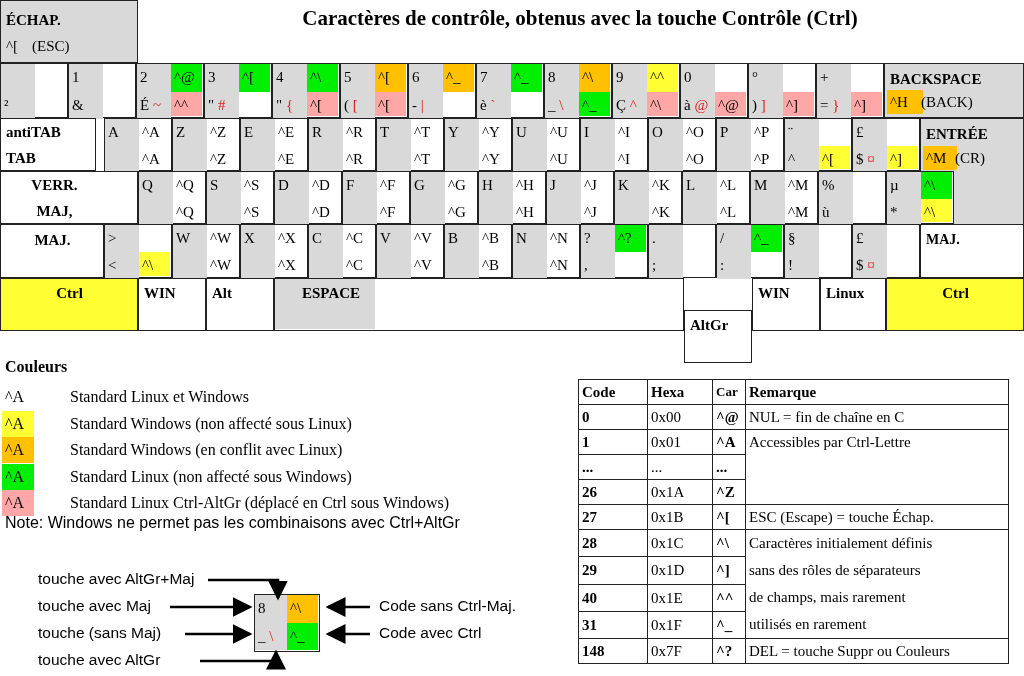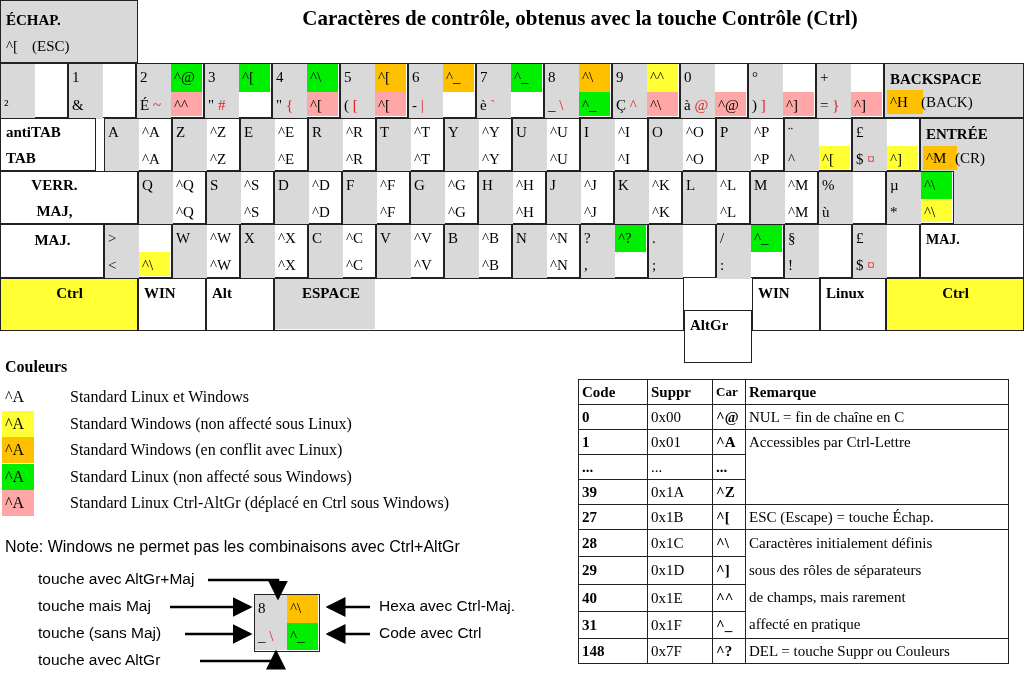--- a/index.html
+++ b/index.html
@@ -385,28 +385,28 @@
     <div class="abs legend" style="left:70px;top:384px;line-height:26px;">Standard Linux et Windows</div>
     <div class="abs legend" style="left:2px;top:410.5px;width:32px;height:26px;line-height:26px;padding-left:3px;background:#ffff33;">^A</div>
     <div class="abs legend" style="left:70px;top:410.5px;line-height:26px;">Standard Windows (non affecté sous Linux)</div>
     <div class="abs legend" style="left:2px;top:437px;width:32px;height:26px;line-height:26px;padding-left:3px;background:#ffc000;">^A</div>
     <div class="abs legend" style="left:70px;top:437px;line-height:26px;">Standard Windows (en conflit avec Linux)</div>
     <div class="abs legend" style="left:2px;top:463.5px;width:32px;height:26px;line-height:26px;padding-left:3px;background:#00ee00;">^A</div>
     <div class="abs legend" style="left:70px;top:463.5px;line-height:26px;text-align:right;">Standard Linux (non affecté sous Windows)</div>
     <div class="abs legend" style="left:2px;top:490px;width:32px;height:26px;line-height:26px;padding-left:3px;background:#ffa7a7;">^A</div>
     <div class="abs legend" style="left:70px;top:490px;line-height:26px;">Standard Linux Ctrl-AltGr (déplacé en Ctrl sous Windows)</div>
   </div>
-<div class="abs sans" style="left:5px;top:538px;font-size:16px;">Note: Windows ne permet pas les combinaisons avec Ctrl+AltGr</div>
+<div class="abs sans" style="left:5px;top:514px;font-size:16px;">Note: Windows ne permet pas les combinaisons avec Ctrl+AltGr</div>
 
 <div>
   <div class="abs sans" style="left:38px;top:570px;font-size:15.5px;">touche avec AltGr+Maj</div>
-  <div class="abs sans" style="left:38px;top:597px;font-size:15.5px;">touche mais Maj</div>
+  <div class="abs sans" style="left:38px;top:597px;font-size:15.5px;">touche avec Maj</div>
   <div class="abs sans" style="left:38px;top:624px;font-size:15.5px;">touche (sans Maj)</div>
   <div class="abs sans" style="left:38px;top:651px;font-size:15.5px;">touche avec AltGr</div>
-  <div class="abs sans" style="left:379px;top:597px;font-size:15.5px;">Hexa avec Ctrl-Maj.</div>
+  <div class="abs sans" style="left:379px;top:597px;font-size:15.5px;">Code sans Ctrl-Maj.</div>
   <div class="abs sans" style="left:379px;top:624px;font-size:15.5px;">Code avec Ctrl</div>
 
   <div class="key" style="left:254px;top:594px;width:66px;height:58px;border-width:1.5px;">
     <div class="cell g" style="left:0;top:0;width:32px;height:28px;">8</div>
     <div class="cell g" style="left:0;top:28px;width:32px;height:27px;"><span>_</span> <span class="red">\</span></div>
     <div class="cell o" style="left:32px;top:0;width:31px;height:28px;">^\</div>
     <div class="cell gr" style="left:32px;top:28px;width:31px;height:27px;">^_</div>
   </div>
 
   <svg class="abs" style="left:0;top:560px;" width="380" height="116">
@@ -421,21 +421,21 @@
     <polyline points="200,101 276,101 276,92" fill="none" stroke="#000" stroke-width="2.5" marker-end="url(#ah)"></polyline>
     <line x1="370" y1="47" x2="328" y2="47" stroke="#000" stroke-width="2.5" marker-end="url(#ah)"></line>
     <line x1="370" y1="74" x2="328" y2="74" stroke="#000" stroke-width="2.5" marker-end="url(#ah)"></line>
   </svg>
 </div>
 
 <table class="codes">
   <tbody>
       <tr>
     <td class="b" style="width:62px">Code</td>
-    <td class="b" style="width:58px">Suppr</td>
+    <td class="b" style="width:58px">Hexa</td>
     <td class="b" style="width:26px;font-size:13px">Car</td>
     <td class="b" style="width:256px">Remarque</td>
   </tr>
   </tbody>
     <tbody id="code-rows">
       <tr>
         <td class="b">0</td>
         <td>0x00</td>
         <td class="b">^@</td>
         <td>NUL = fin de chaîne en C</td>
@@ -445,39 +445,39 @@
         <td>0x01</td>
         <td class="b">^A</td>
         <td style="vertical-align:top;" rowspan="3">Accessibles par Ctrl-Lettre</td>
       </tr>
       <tr>
         <td class="b">...</td>
         <td>...</td>
         <td class="b">...</td>
       </tr>
       <tr>
-        <td class="b">39</td>
+        <td class="b">26</td>
         <td>0x1A</td>
         <td class="b">^Z</td>
       </tr>
       <tr>
         <td class="b">27</td>
         <td>0x1B</td>
         <td class="b">^[</td>
         <td>ESC (Escape) = touche Échap.</td>
       </tr>
       <tr>
         <td class="b">28</td>
         <td>0x1C</td>
         <td class="b">^\</td>
         <td style="vertical-align:top;border-bottom:1.5px solid #222;" rowspan="4">
           <div style="height:27px;line-height:27px;">Caractères initialement définis</div>
-          <div style="height:27px;line-height:27px;">sous des rôles de séparateurs</div>
+          <div style="height:27px;line-height:27px;">sans des rôles de séparateurs</div>
           <div style="height:27px;line-height:27px;">de champs, mais rarement</div>
-          <div style="height:27px;line-height:27px;">affecté en pratique</div>
+          <div style="height:27px;line-height:27px;">utilisés en rarement</div>
         </td>
       </tr>
       <tr>
         <td class="b">29</td>
         <td>0x1D</td>
         <td class="b">^]</td>
       </tr>
       <tr>
         <td class="b">40</td>
         <td>0x1E</td>

